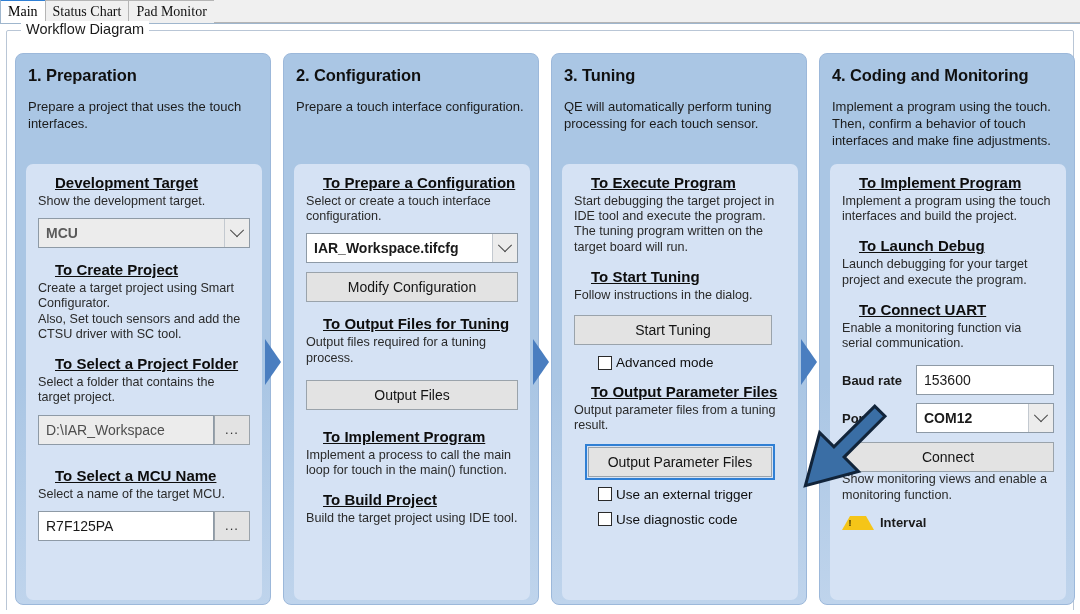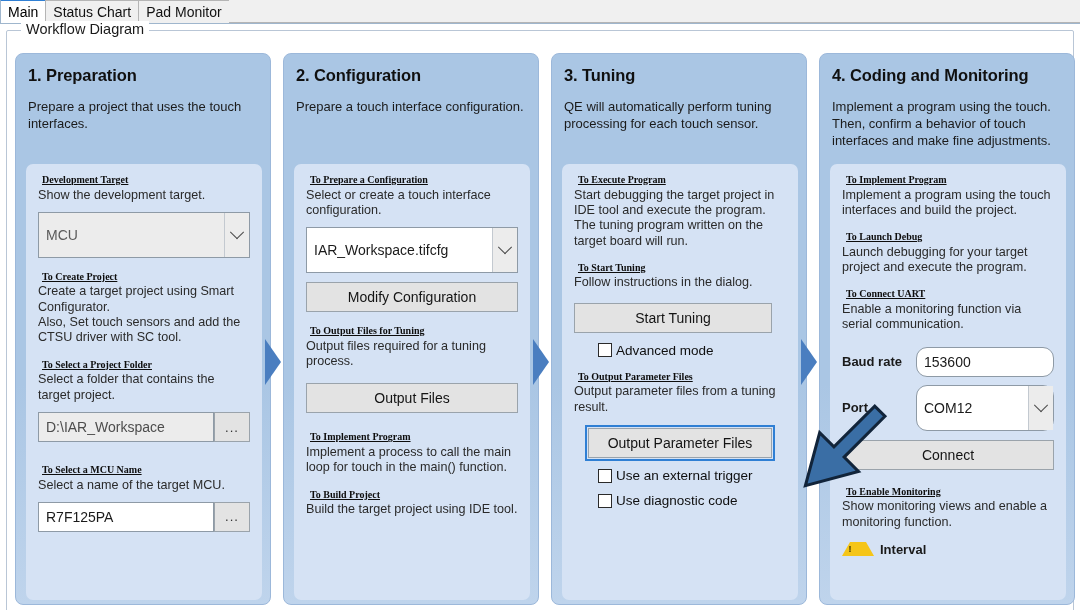--- a/index.html
+++ b/index.html
@@ -27,20 +27,21 @@
   }
   .tab {
     height: 23px; box-sizing: border-box;
     padding: 0 7px;
     display: flex; align-items: center;
     font-size: 14px; color: #111;
     background: #f0f0f0;
     border: 1px solid #b5b5b5;
     border-bottom: none;
     margin-right: -1px;
+    font-family: Liberation Serif, serif;
   }
   .tab.active {
     background: #ffffff;
     border-top: 2px solid #2f7fd4;
     border-left: 1px solid #9fb6cd;
     border-right: 1px solid #9fb6cd;
     height: 24px;
     color: #000;
   }
   .tabstrip-filler {
@@ -109,45 +110,45 @@
     left: 10px;
     width: 236px;
     box-sizing: border-box;
     background: #d5e2f4;
     border-radius: 7px;
     padding: 10px 12px 12px 12px;
   }
 
   
   .sec-h {
-    font-size: 10px;
+    font-size: 15px;
     font-weight: bold;
     color: #0d0d0d;
     text-decoration: underline;
-    margin: 0 0 1px 4px;
+    margin: 0 0 1px 17px;
     line-height: 1.25;
-    font-family: Liberation Serif, serif;
   }
   .sec-h.gap { margin-top: 13px; }
   .sec-p {
     font-size: 12.6px;
     color: #2a2a2a;
     line-height: 1.22;
     margin: 0;
   }
 
   
   .combo {
     position: relative;
-    height: 46px;
+    height: 30px;
     box-sizing: border-box;
     border: 1px solid #8e9aa6;
     background: #ffffff;
     display: flex; align-items: center;
     margin-top: 9px;
+    font-weight: bold;
   }
   .combo.disabled { background: #ececec; }
   .combo .val {
     flex: 1;
     padding-left: 7px;
     font-size: 14px;
     color: #1a1a1a;
     white-space: nowrap;
     overflow: hidden;
   }
@@ -219,21 +220,21 @@
     display: flex; align-items: center;
     margin-top: 8px;
   }
   .fieldlabel {
     width: 74px;
     font-size: 13px;
     color: #1a1a1a;
     font-weight: bold;
   }
   .fieldctl { flex: 1; }
-  .fieldctl .combo, .fieldctl .textfield { margin-top: 0; border-radius: 11px; }
+  .fieldctl .combo, .fieldctl .textfield { margin-top: 0; }
 
   .warn-tri {
     width: 0; height: 0;
     border-left: 8px solid transparent;
     border-right: 8px solid transparent;
     border-bottom: 14px solid #f5c518;
     position: relative;
     flex: 0 0 16px;
     margin-right: 6px;
   }
@@ -434,21 +435,20 @@
                 <div class="combo">
                   <div class="val">COM12</div>
                   <div class="arrowbox">
                       <i class="chev"></i>
                     </div>
                 </div>
               </div>
             </div>
             <div class="btn">Connect</div>
 
-            <div class="sec-h gap" style="margin-top:16px">To Enable Monitoring</div>
             <div class="sec-p">Show monitoring views and enable a monitoring function.</div>
 
             <div class="fieldrow" style="margin-top:12px">
               <span class="warn-tri"></span>
               <div class="fieldlabel" style="width:58px">Interval</div>
             </div>
           </div>
         </div>
       </div>
 

